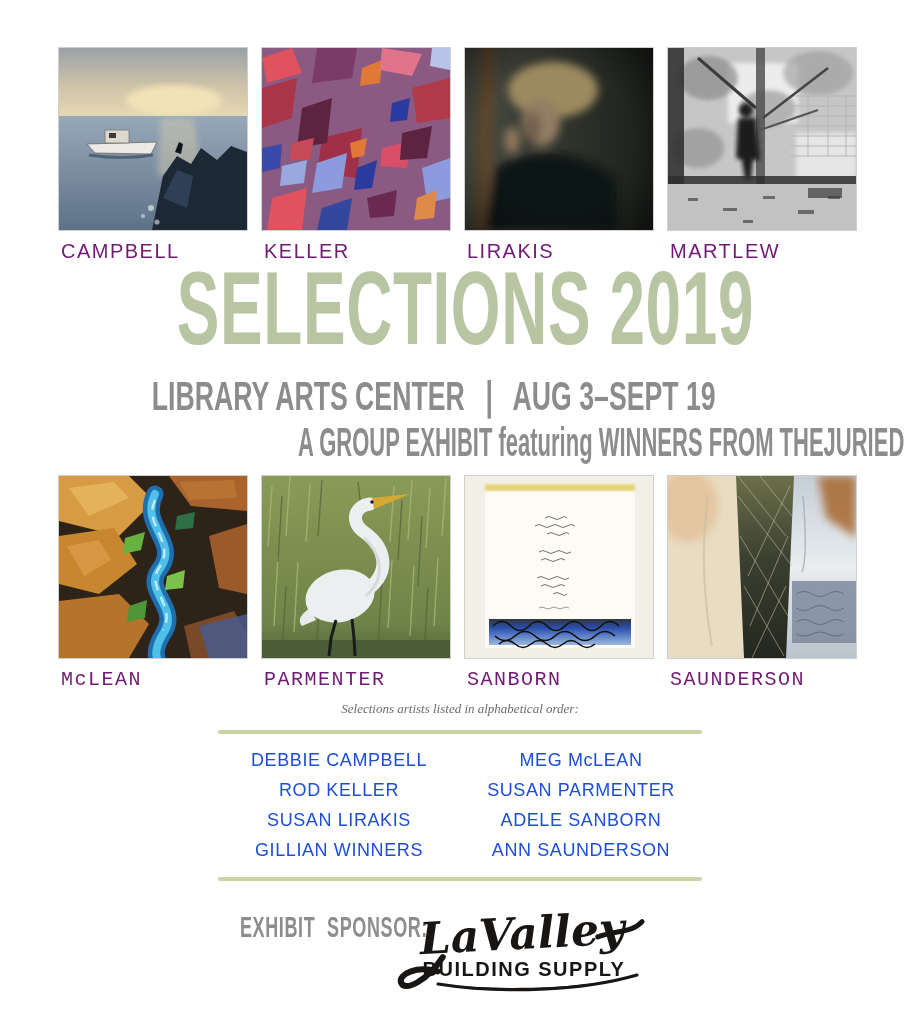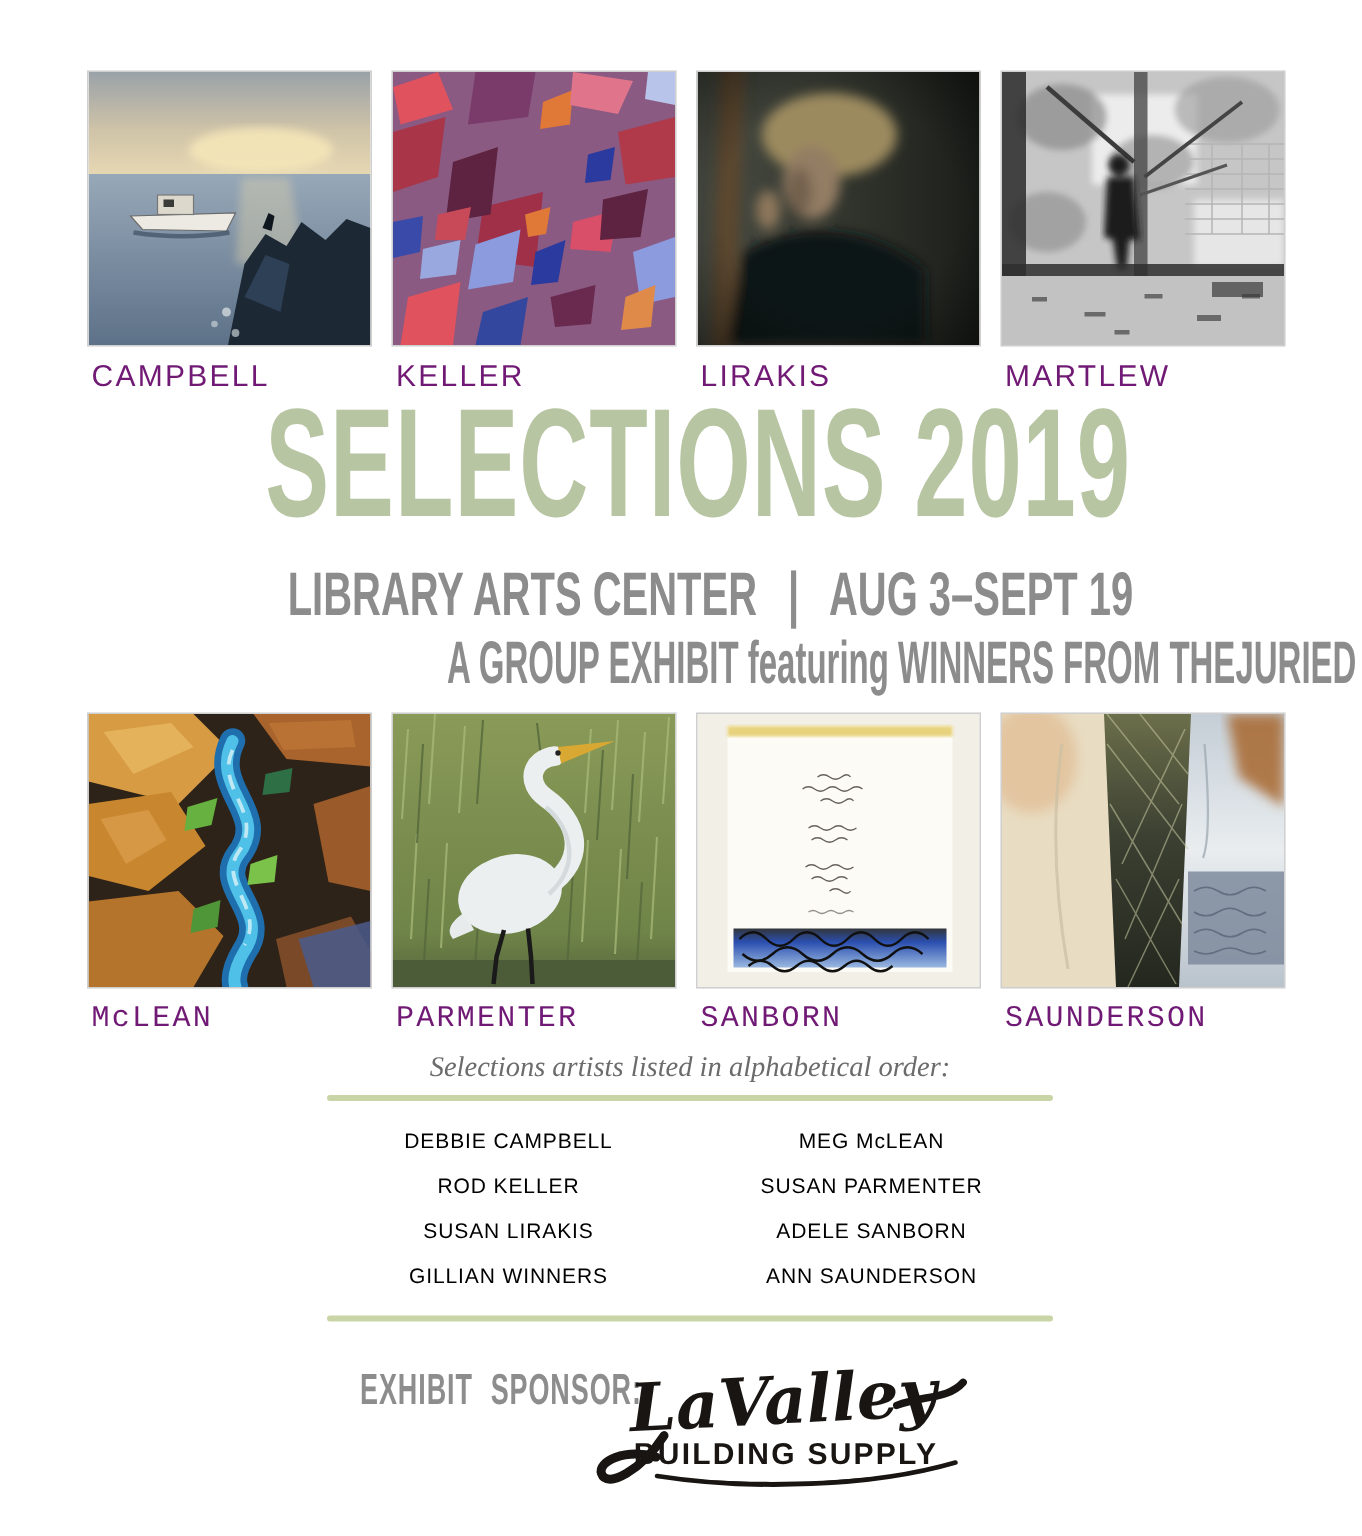--- a/index.html
+++ b/index.html
@@ -13,35 +13,35 @@
   .tile{width:190px;margin:0;}
   .frame{width:190px;height:184px;border:1px solid #cfcfcf;box-sizing:border-box;overflow:hidden;background:#f4f4f2;}
   .frame svg{display:block;width:188px;height:182px;}
   .tile figcaption{margin-top:9px;padding-left:3px;font-size:20px;letter-spacing:1.5px;
                    color:#701a75;font-weight:400;}
 
   
   .headline{position:absolute;top:257px;left:0;width:908px;text-align:right;}
   .headline span{display:inline-block;white-space:nowrap;font-weight:bold;font-size:103px;
                  line-height:1;color:#b7c5a2;transform:scaleX(0.62);letter-spacing:1px;}
-  .venue{position:absolute;top:376px;left:0;width:864px;text-align:center;color:#8c8c8c;padding-left:40px;}
+  .venue{position:absolute;top:376px;left:0;width:864px;text-align:center;color:#8c8c8c;}
   .venue span{display:inline-block;white-space:nowrap;font-weight:bold;font-size:41px;line-height:1;
               transform:scaleX(0.65);}
   .tagline{position:absolute;top:422px;left:0;width:908px;text-align:center;color:#8c8c8c;}
   .tagline span{display:inline-block;white-space:nowrap;font-weight:bold;font-size:40px;line-height:1;
                 transform:scaleX(0.55);}
 
   
   .artists-heading{position:absolute;top:701px;left:218px;width:484px;text-align:center;
-                   font-family:"Liberation Serif",serif;font-style:italic;font-size:19px;color:#6b6b6b;}
+                   font-family:"Liberation Serif",serif;font-style:italic;font-size:13px;color:#6b6b6b;}
   .rule{position:absolute;left:218px;width:484px;height:4px;background:#c9d5a6;border-radius:2px;}
   .rule-top{top:730px;}
   .rule-bottom{top:877px;}
   .artists-names{position:absolute;top:745px;left:218px;width:484px;display:flex;}
-  .artists-col{flex:1;text-align:center;font-size:14px;line-height:30px;color:#000000;letter-spacing:0.6px;}
+  .artists-col{flex:1;text-align:center;font-size:18px;line-height:30px;color:#1d4ed8;letter-spacing:0.6px;}
 
   
   .sponsor-label{position:absolute;top:913px;left:240px;color:#8d8d8d;}
   .sponsor-label span{display:inline-block;white-space:nowrap;font-weight:bold;font-size:29px;line-height:1;
                       letter-spacing:1px;word-spacing:10px;transform:scaleX(0.62);transform-origin:left center;}
   .logo{position:absolute;left:390px;top:897px;width:260px;height:100px;}
 </style>
 </head>
 <body>
 

